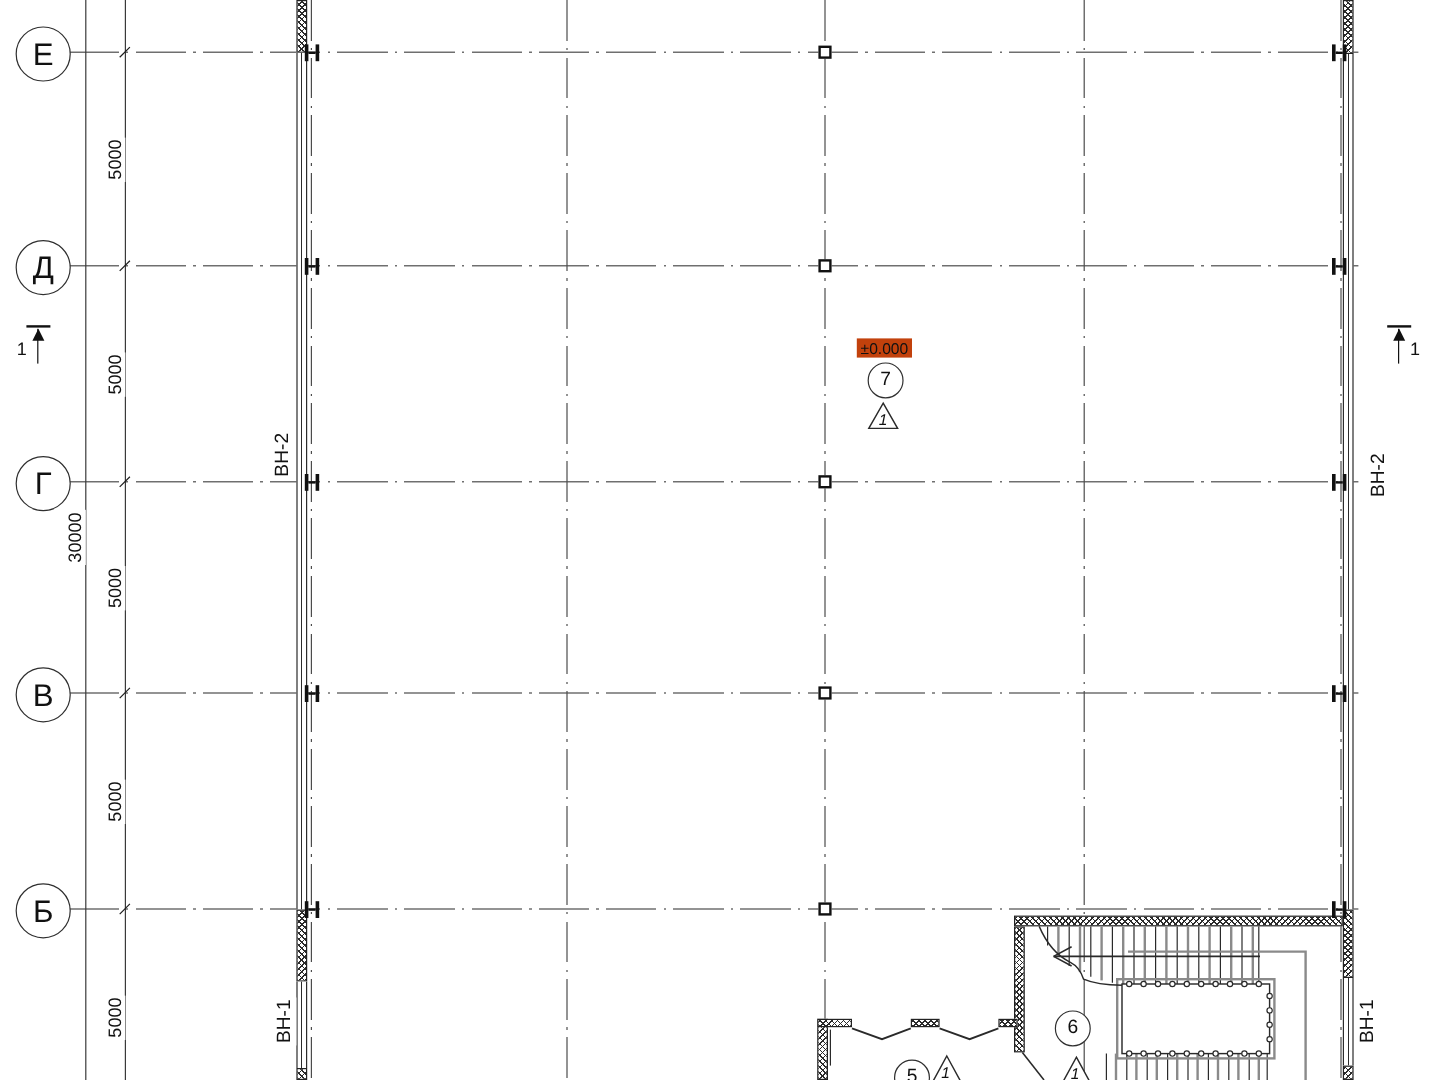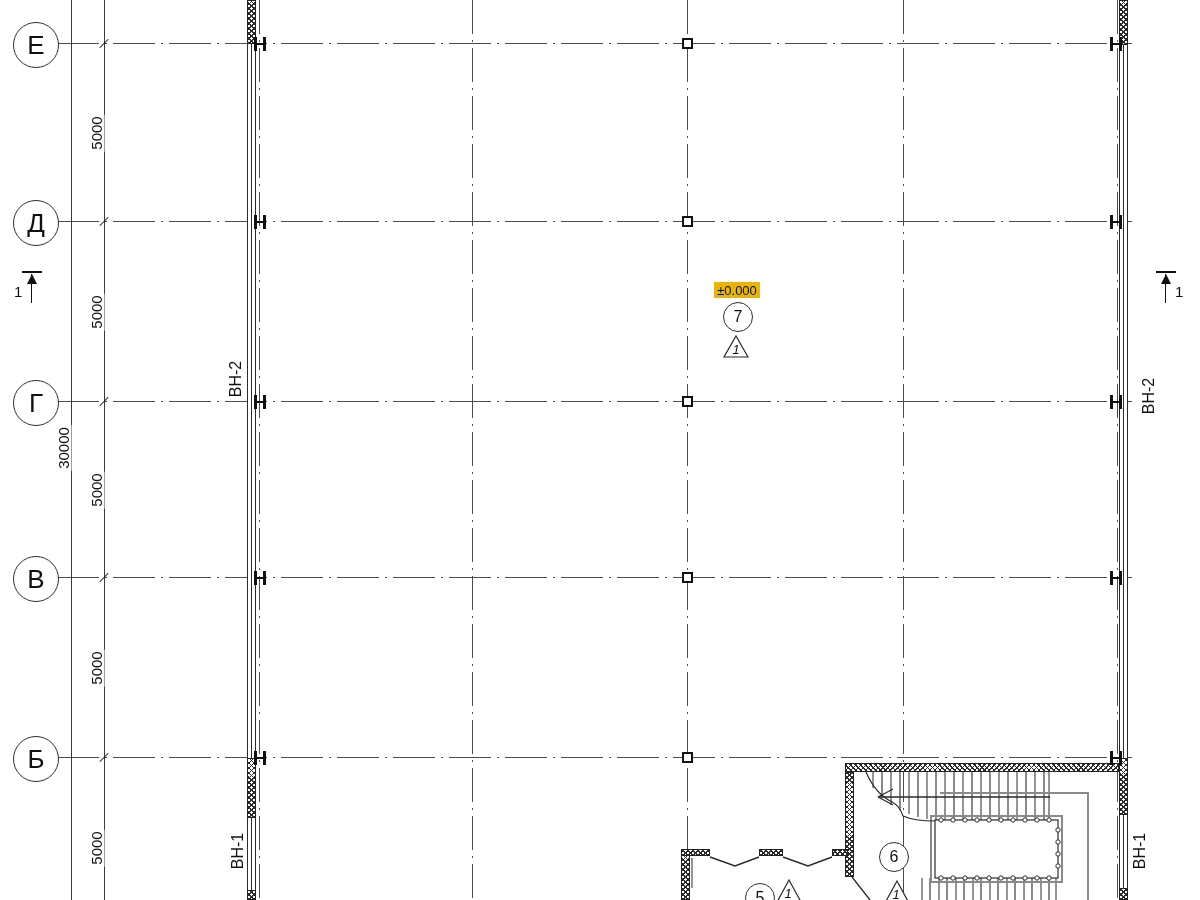--- a/index.html
+++ b/index.html
@@ -28,21 +28,21 @@
     border-left:3px solid #111;border-right:3px solid #111;
     background:linear-gradient(#111,#111) center/100% 2px no-repeat;}
   .sqcol{position:absolute;width:11px;height:11px;box-sizing:border-box;border:2px solid #111;background:#fff;z-index:4;}
   
   .bubble{position:absolute;width:44px;height:44px;border:1px solid #2f2f2f;border-radius:50%;background:#fff;
     display:flex;align-items:center;justify-content:center;font-size:26px;z-index:5;}
   
   .tag-circle{position:absolute;width:28px;height:28px;border:1px solid #2f2f2f;border-radius:50%;background:#fff;
     display:flex;align-items:center;justify-content:center;font-size:16px;z-index:5;}
   
-  .elev{position:absolute;background:#eab308;font-size:13px;display:flex;align-items:center;justify-content:center;z-index:5;}
+  .elev{position:absolute;background:#c2410c;font-size:13px;display:flex;align-items:center;justify-content:center;z-index:5;}
   
   .wall-tag{position:absolute;font-size:16px;white-space:nowrap;transform:translate(-50%,-50%) rotate(-90deg);z-index:5;background:#fff;padding:0 2px;}
   
   .sec-bar{position:absolute;height:2px;background:#111;z-index:5;}
   .sec-line{position:absolute;width:1px;background:#111;z-index:5;}
   .sec-head{position:absolute;width:0;height:0;border-left:5px solid transparent;border-right:5px solid transparent;border-bottom:10px solid #111;z-index:5;}
   .sec-label{position:absolute;font-size:15px;z-index:5;}
   .overlay-svg{position:absolute;left:0;top:0;z-index:3;}
 </style>
 </head>

